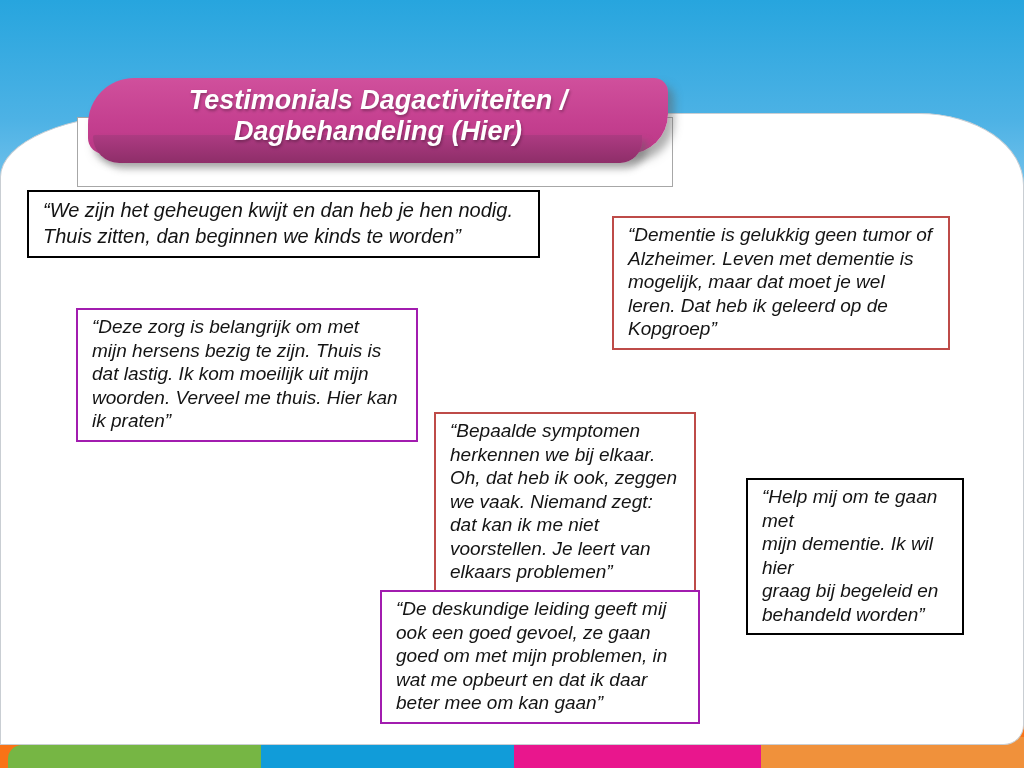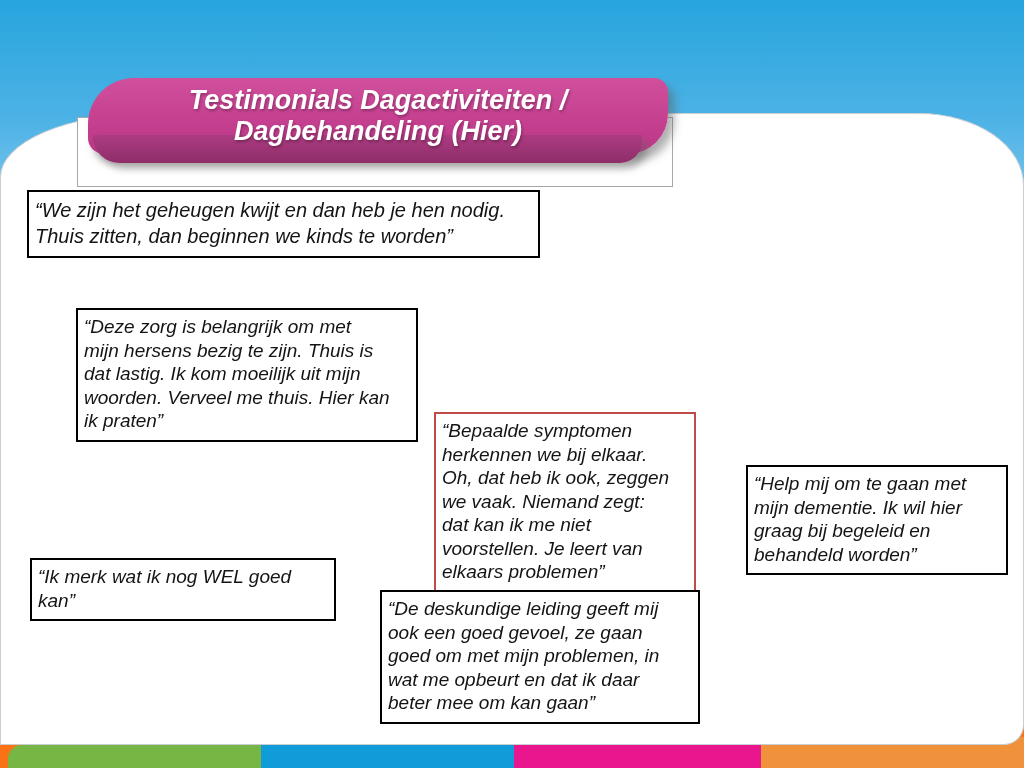--- a/index.html
+++ b/index.html
@@ -34,31 +34,31 @@
           display:flex;flex-direction:column;align-items:center;justify-content:center;}
   .banner::after{content:"";position:absolute;left:5px;right:26px;bottom:-9px;height:28px;
           background:linear-gradient(180deg,#ad3b82 0%,#8e2e69 100%);
           border-radius:4px 0 50px 60px;z-index:-1;
           box-shadow:5px 6px 7px rgba(96,96,96,0.45);}
   .banner .line{color:#ffffff;font-weight:bold;font-style:italic;font-size:27px;line-height:1.16;
           text-shadow:1px 2px 3px rgba(0,0,0,0.3);white-space:nowrap;}
 
   
   .quote{position:absolute;background:#ffffff;box-sizing:border-box;z-index:5;
-         padding:5px 10px 7px 6px;font-style:italic;font-size:19px;line-height:1.24;
+         padding:5px 10px 7px 14px;font-style:italic;font-size:19px;line-height:1.24;
          color:#141414;white-space:pre-line;}
   .b-black{border:2px solid #000000;}
   .b-red{border:2px solid #be4b48;}
-  .b-blue{border:2px solid #000000;}
+  .b-blue{border:2px solid #a21caf;}
 
   .q1{left:27px;top:190px;width:513px;font-size:20px;line-height:1.3;}
   .q2{left:612px;top:216px;width:338px;}
   .q3{left:76px;top:308px;width:342px;}
   .q4{left:434px;top:370px;width:262px;margin-top:42px;}
-  .q5{left:746px;top:465px;width:262px;}
+  .q5{left:746px;top:478px;width:218px;}
   .q6{left:30px;top:558px;width:306px;}
   .q7{left:380px;top:590px;width:320px;font-style:italic;}
 </style>
 </head>
 <body>
 
 <div class="stage">
 
   <div class="sky"></div>
 
@@ -71,37 +71,40 @@
 
   <div class="title-placeholder"></div>
 
   <div class="banner">
     <div class="line">Testimonials Dagactiviteiten /</div>
     <div class="line">Dagbehandeling (Hier)</div>
   </div>
 
   <div class="quote q1 b-black">“We zijn het geheugen kwijt en dan heb je hen nodig.
 Thuis zitten, dan beginnen we kinds te worden”</div>
+  <div class="quote q2 b-red">“Dementie is gelukkig geen tumor of
+Alzheimer. Leven met dementie is
+mogelijk, maar dat moet je wel
+leren. Dat heb ik geleerd op de
+Kopgroep”</div>
   <div class="quote q3 b-blue">“Deze zorg is belangrijk om met
 mijn hersens bezig te zijn. Thuis is
 dat lastig. Ik kom moeilijk uit mijn
 woorden. Verveel me thuis. Hier kan
 ik praten”</div>
   <div class="quote q4 b-red">“Bepaalde symptomen
 herkennen we bij elkaar.
 Oh, dat heb ik ook, zeggen
 we vaak. Niemand zegt:
 dat kan ik me niet
 voorstellen. Je leert van
 elkaars problemen”</div>
   <div class="quote q5 b-black">“Help mij om te gaan met
 mijn dementie. Ik wil hier
 graag bij begeleid en
 behandeld worden”</div>
-  <div class="quote q6 b-black">“Ik merk wat ik nog WEL goed
-kan”</div>
   <div class="quote q7 b-blue">“De deskundige leiding geeft mij
 ook een goed gevoel, ze gaan
 goed om met mijn problemen, in
 wat me opbeurt en dat ik daar
 beter mee om kan gaan”</div>
 
 </div>
 
 </body></html>

